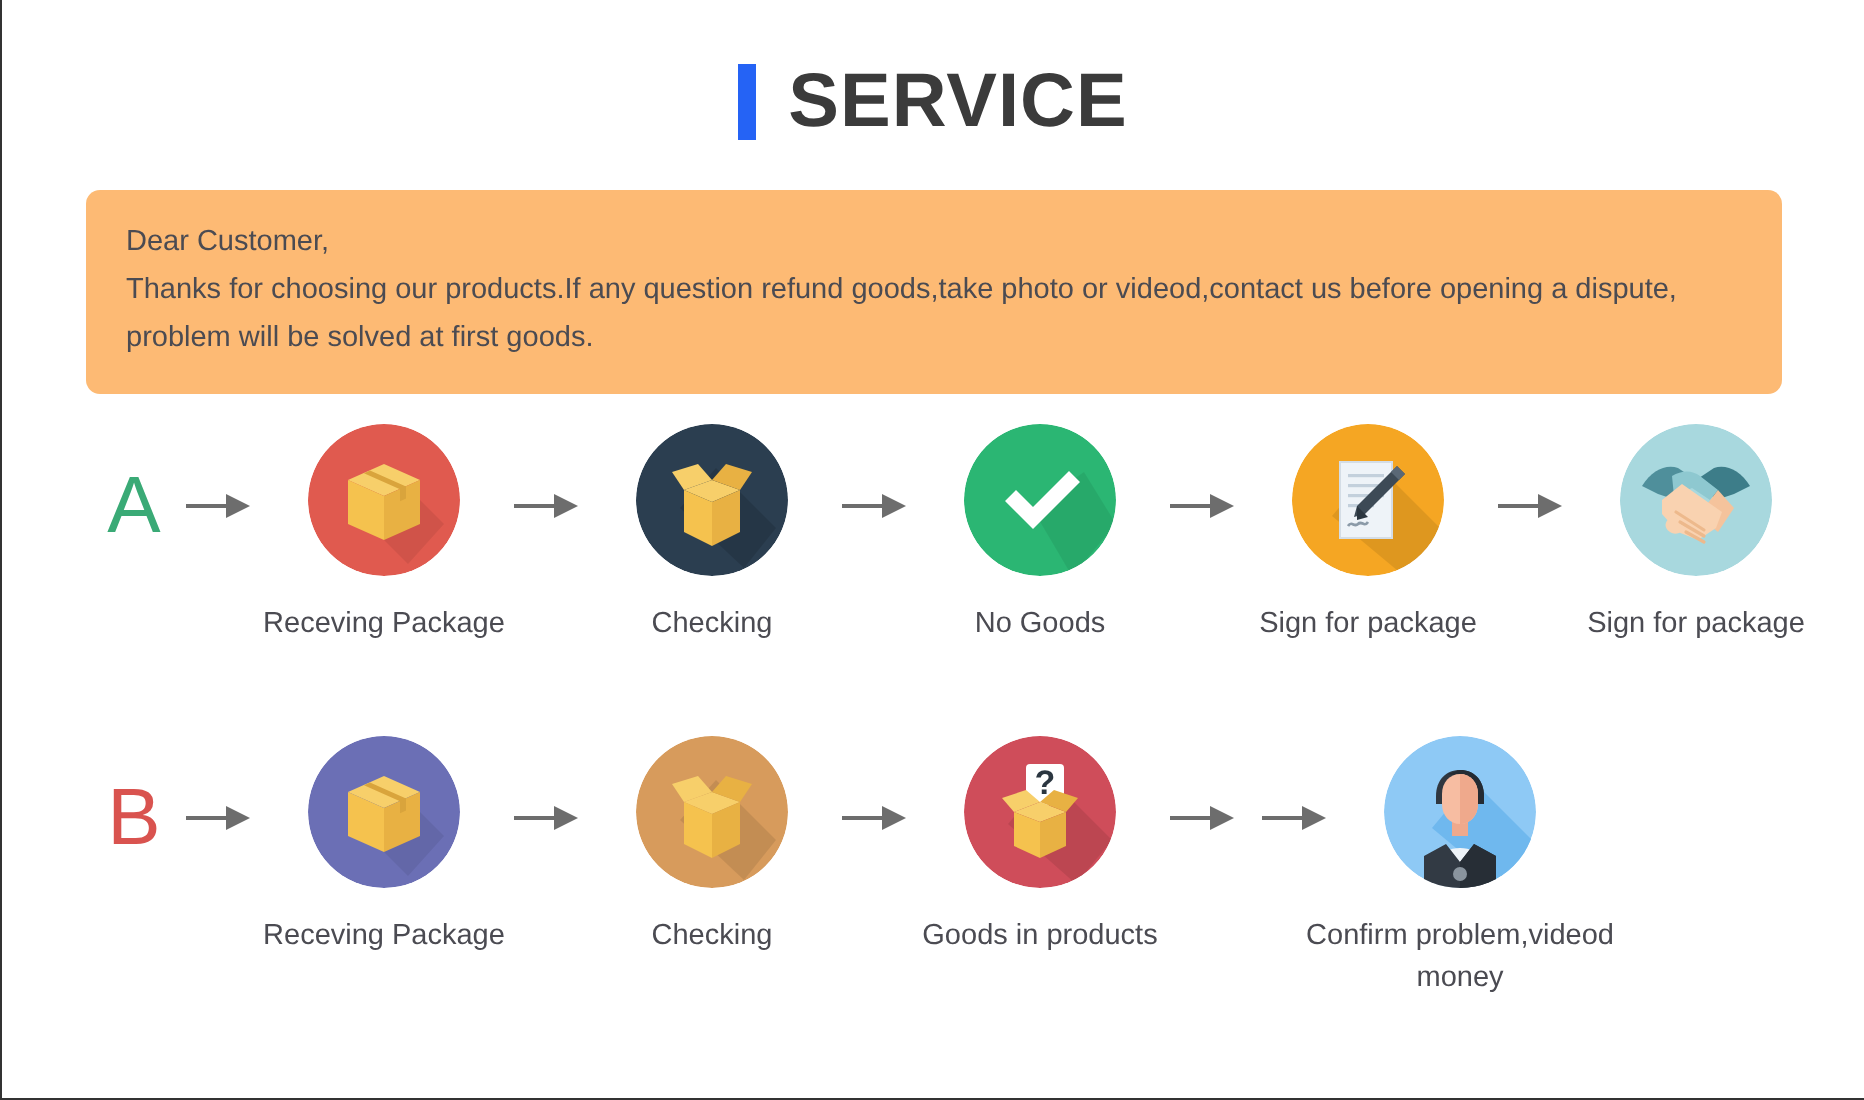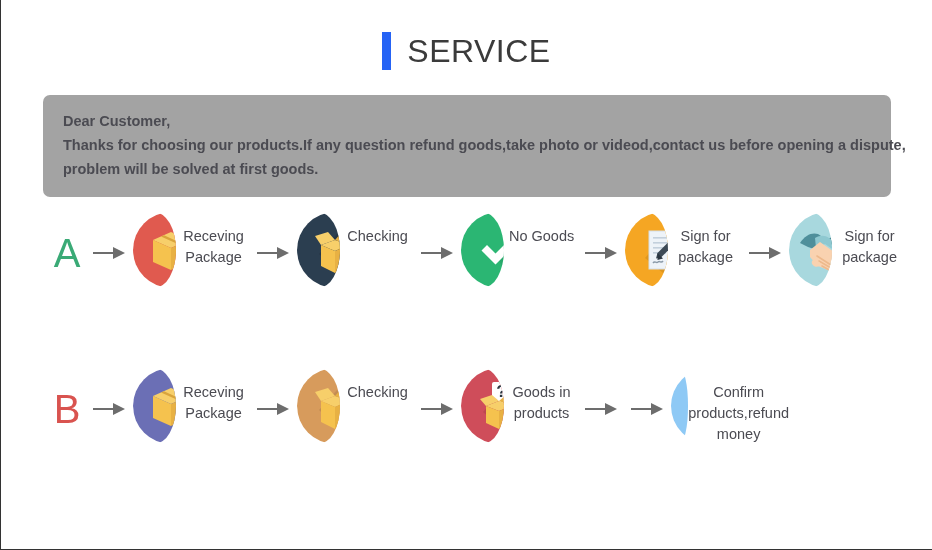--- a/index.html
+++ b/index.html
@@ -27,40 +27,39 @@
     margin-top: 24px;
     height: 54px;
   }
   .title-bar {
     width: 9px;
     height: 38px;
     background: #2563f5;
     margin-right: 16px;
   }
   .title-text {
-    font-size: 32px;
-    font-weight: normal;
+    font-size: 38px;
+    font-weight: bold;
     letter-spacing: 0.5px;
     color: #3b3b3b;
   }
 
   
   .notice {
     position: absolute;
     left: 42px;
     top: 95px;
     width: 848px;
     box-sizing: border-box;
-    background: #a3a3a3;
+    background: #fdba74;
     border-radius: 7px;
     padding: 14px 20px 16px 20px;
     font-size: 14.5px;
     line-height: 24px;
     color: #4b4b52;
-    font-weight: bold;
   }
   .notice div { white-space: pre; }
 
   
   .flow-row {
     position: absolute;
     left: 0;
     width: 932px;
     display: flex;
     align-items: flex-start;
@@ -88,21 +87,22 @@
     display: flex;
     align-items: center;
     justify-content: center;
   }
   .arrow svg { display: block; }
 
   .step {
     flex: 0 0 auto;
     width: 118px;
     display: flex;
-    flex-direction: row;
+    flex-direction: column;
+    align-items: center;
   }
   .step-icon {
     width: 76px;
     height: 76px;
     border-radius: 50%;
     overflow: hidden;
     position: relative;
   }
   .step-icon svg { display: block; }
   .step-label {
@@ -345,16 +345,16 @@
         <path d="M38 17c7 0 12 5 12 13v4h-6V21l-12-2z" fill="#242b33"></path>
         <rect x="34" y="38" width="8" height="12" fill="#efa98c"></rect>
         <path d="M29 29c0-6 4-10 9-10s9 4 9 10v5c0 6-4 10-9 10s-9-4-9-10z" fill="#f7bda2"></path>
         <path d="M38 19c5 0 9 4 9 10v5c0 6-4 10-9 10z" fill="#efa98c"></path>
         <path d="M20 76c0-12 8-20 18-20s18 8 18 20z" fill="#eef3f8"></path>
         <path d="M31 54l7 9 7-9 11 6v16H20V60z" fill="#323a44"></path>
         <path d="M38 63l7-9 11 6v16H38z" fill="#272e36"></path>
         <circle cx="38" cy="69" r="3.5" fill="#8a949e"></circle>
       </svg>
     </div>
-    <div class="step-label">Confirm products,refund money</div>
+    <div class="step-label">Confirm problem,videod money</div>
   </div>
 
 </div>
 
 </body></html>

